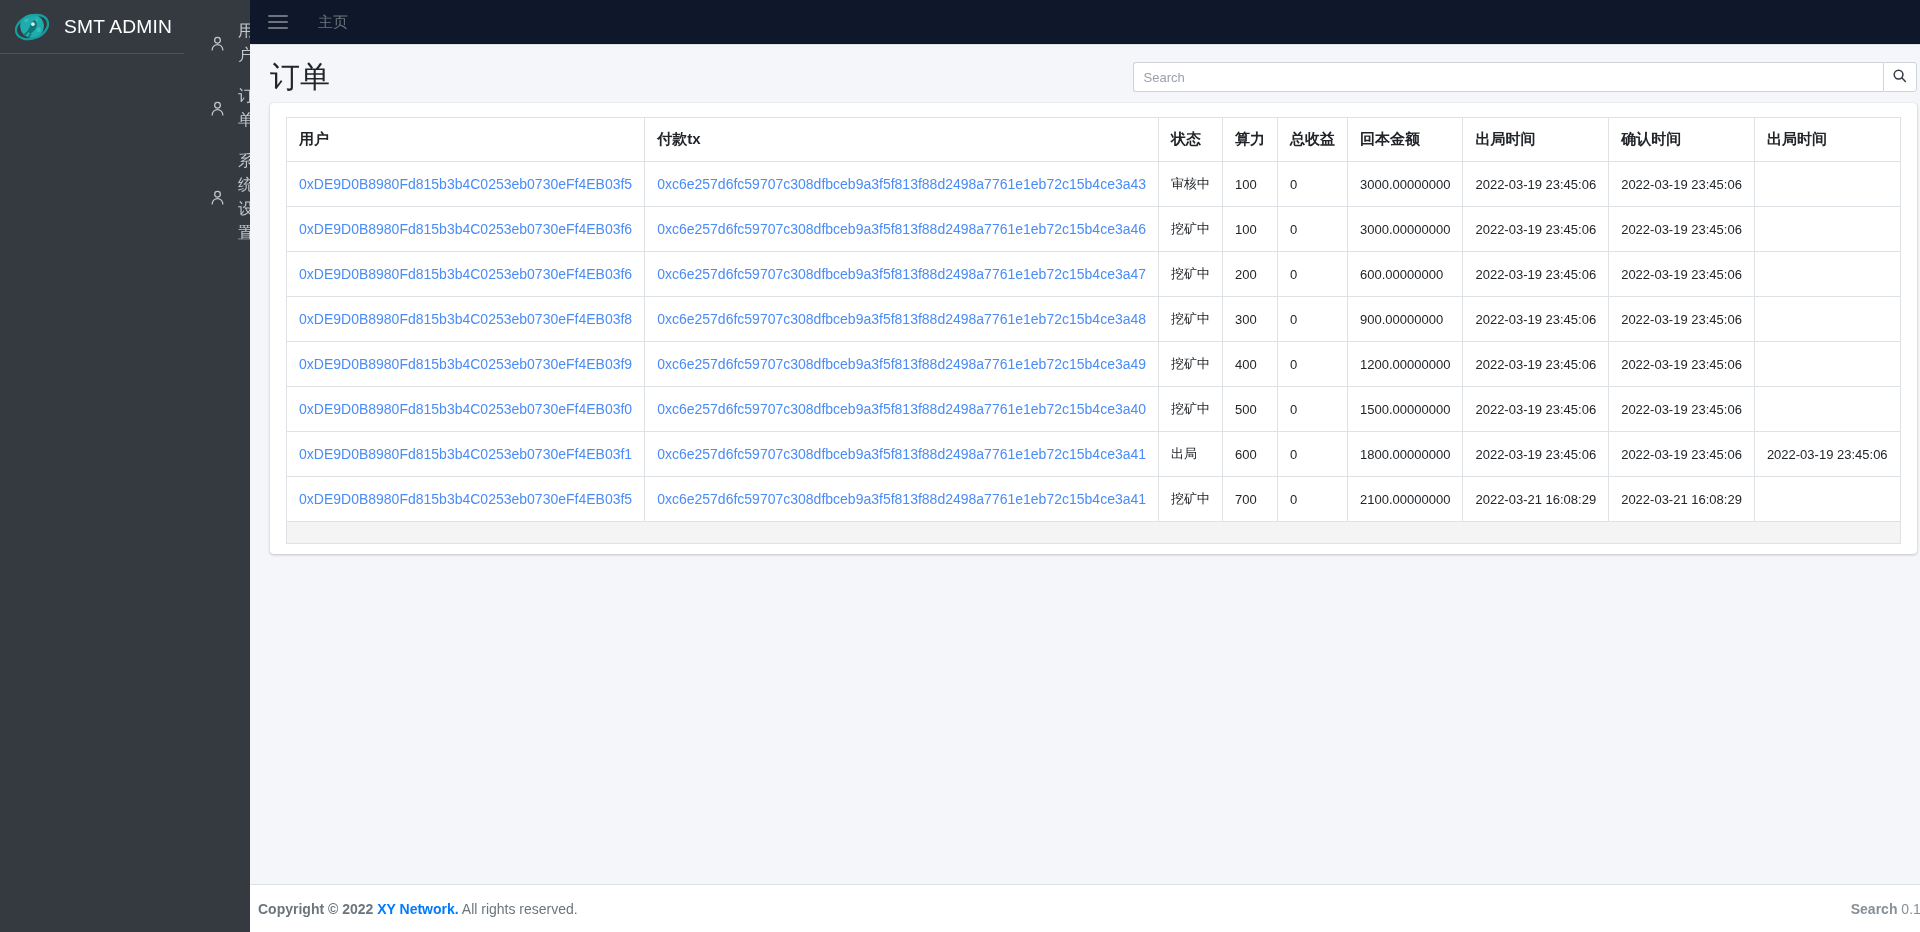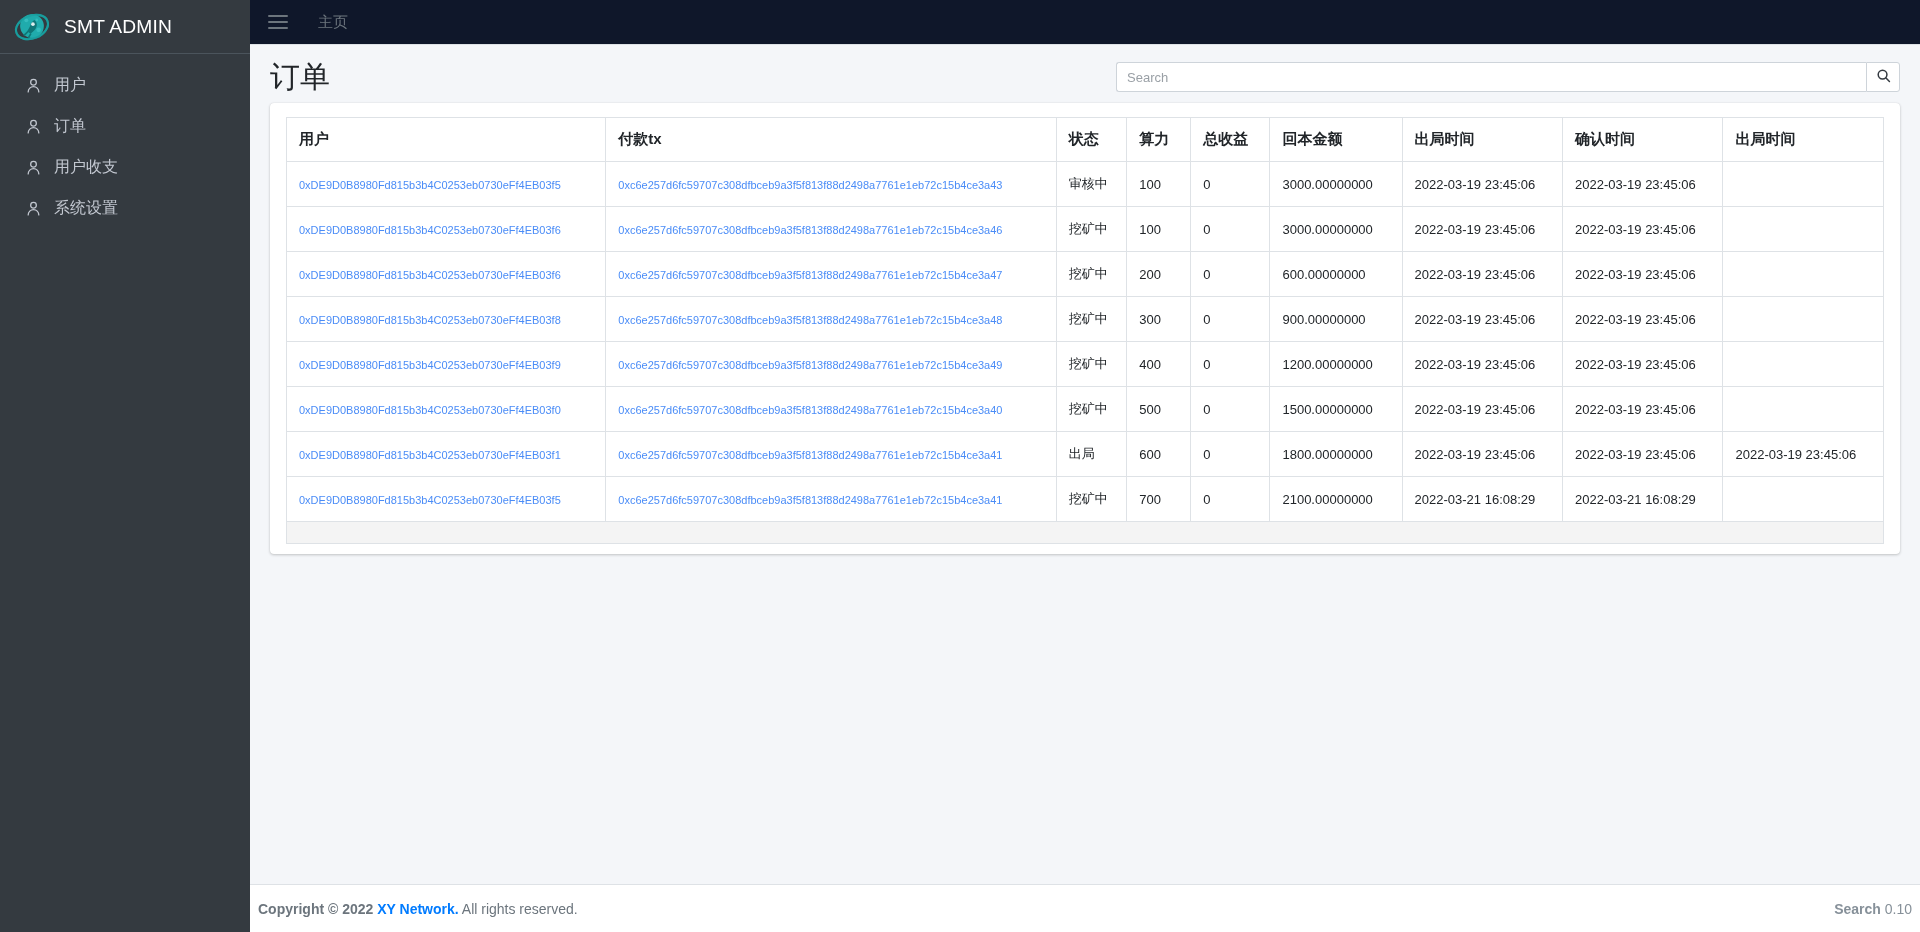--- a/index.html
+++ b/index.html
@@ -14,21 +14,21 @@
   }
   .app { display: flex; width: 1920px; height: 932px; position: relative; }
 
   
   .sidebar {
     width: 250px;
     flex: 0 0 250px;
     background: #343a40;
     height: 932px;
     display: flex;
-    flex-direction: column;
+    flex-direction: row;
   }
   .brand {
     height: 54px;
     display: flex;
     align-items: center;
     padding: 0 12px;
     border-bottom: 1px solid #4b545c;
     background: #343a40;
   }
   .brand-logo {
@@ -172,21 +172,21 @@
     padding: 13px 12px;
     border: 1px solid #dee2e6;
     color: #212529;
     vertical-align: middle;
     white-space: nowrap;
     font-size: 13px;
   }
   table.data tbody tr td.link-cell a {
     color: #4a8cf7;
     text-decoration: none;
-    font-size: 11px;
+    font-size: 14px;
   }
   .tfoot-strip {
     height: 22px;
     background: #f4f4f4;
     border: 1px solid #dee2e6;
     border-top: none;
   }
 
   .col-user { width: 290px; }
   .col-tx { width: 400px; }
@@ -254,29 +254,20 @@
       <div class="nav-item">
         <span class="nav-icon">
           <svg width="17" height="17" viewBox="0 0 24 24" fill="none" stroke="currentColor" stroke-width="1.8" stroke-linecap="round" stroke-linejoin="round">
             <circle cx="12" cy="7.5" r="4"></circle>
             <path d="M4.5 21a7.5 7.5 0 0 1 15 0"></path>
           </svg>
         </span>
         <span class="nav-label">订单</span>
       </div>
 
-      <div class="nav-item">
-        <span class="nav-icon">
-          <svg width="17" height="17" viewBox="0 0 24 24" fill="none" stroke="currentColor" stroke-width="1.8" stroke-linecap="round" stroke-linejoin="round">
-            <circle cx="12" cy="7.5" r="4"></circle>
-            <path d="M4.5 21a7.5 7.5 0 0 1 15 0"></path>
-          </svg>
-        </span>
-        <span class="nav-label">用户收支</span>
-      </div>
 
       <div class="nav-item">
         <span class="nav-icon">
           <svg width="17" height="17" viewBox="0 0 24 24" fill="none" stroke="currentColor" stroke-width="1.8" stroke-linecap="round" stroke-linejoin="round">
             <circle cx="12" cy="7.5" r="4"></circle>
             <path d="M4.5 21a7.5 7.5 0 0 1 15 0"></path>
           </svg>
         </span>
         <span class="nav-label">系统设置</span>
       </div>

